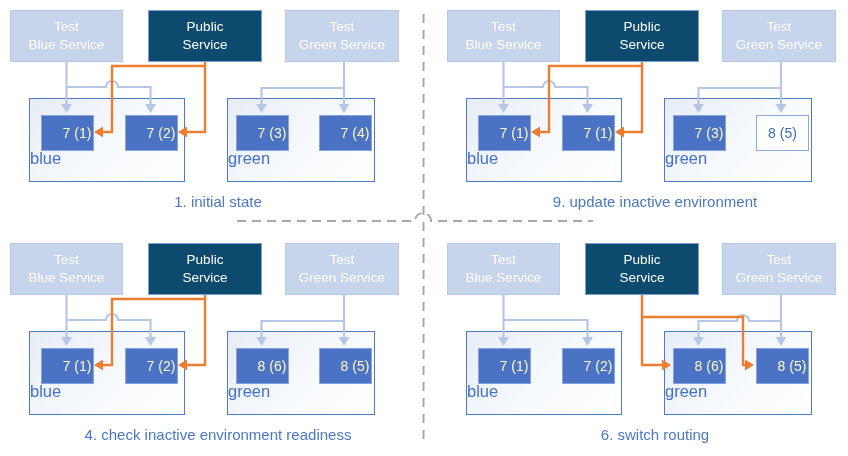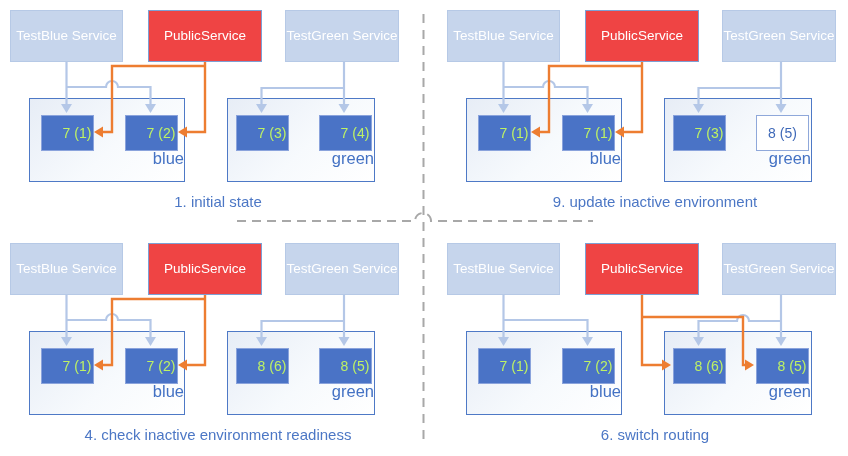--- a/index.html
+++ b/index.html
@@ -3,38 +3,38 @@
 <meta charset="utf-8">
 <style>
   html,body{margin:0;padding:0;background:#ffffff;}
   #canvas{
     position:relative;width:848px;height:456px;background:#ffffff;
     font-family:"Liberation Sans",sans-serif;overflow:hidden;
   }
   .quadrant{position:absolute;width:412px;height:224px;}
   .service{
     position:absolute;top:10px;height:52px;
-    display:flex;flex-direction:row;align-items:center;justify-content:center;
+    display:flex;flex-direction:column;align-items:center;justify-content:center;
     color:#ffffff;font-size:13.5px;line-height:1.3;text-align:center;box-sizing:border-box;
   }
   .service.test{background:#c6d5ec;border:1px solid #b6c9e6;}
-  .service.public{background:#ef4444;border:1px solid #7da0d4;}
+  .service.public{background:#0c4a6e;border:1px solid #7da0d4;}
   .env{
     position:absolute;top:98px;height:84px;box-sizing:border-box;
     background:linear-gradient(135deg,#e7edf6 0%,#f7fafd 55%,#ffffff 100%);
     border:1px solid #4e79c6;
   }
   .pod{
     position:absolute;top:16px;width:53px;height:36px;box-sizing:border-box;
     display:flex;align-items:center;justify-content:center;font-size:14px;
   }
-  .pod.active{background:#4a73c6;border:1px solid #8aa3dc;color:#bef264;padding-left:19px;}
+  .pod.active{background:#4a73c6;border:1px solid #8aa3dc;color:#fef9c3;padding-left:19px;}
   .pod.new{background:#ffffff;border:1px solid #8fa8da;color:#3f69b8;}
   .env-label{
-    position:absolute;left:0;right:0;top:50px;text-align:right;
+    position:absolute;left:0;right:0;top:50px;text-align:left;
     color:#4472c4;font-size:16.5px;
   }
   .caption{
     position:absolute;left:0;right:0;top:193px;text-align:center;
     color:#4c77c5;font-size:15px;padding-left:24px;
   }
   .arrows{position:absolute;left:0;top:0;pointer-events:none;}
   #dividers{position:absolute;left:0;top:0;pointer-events:none;}
 </style>
 </head>

